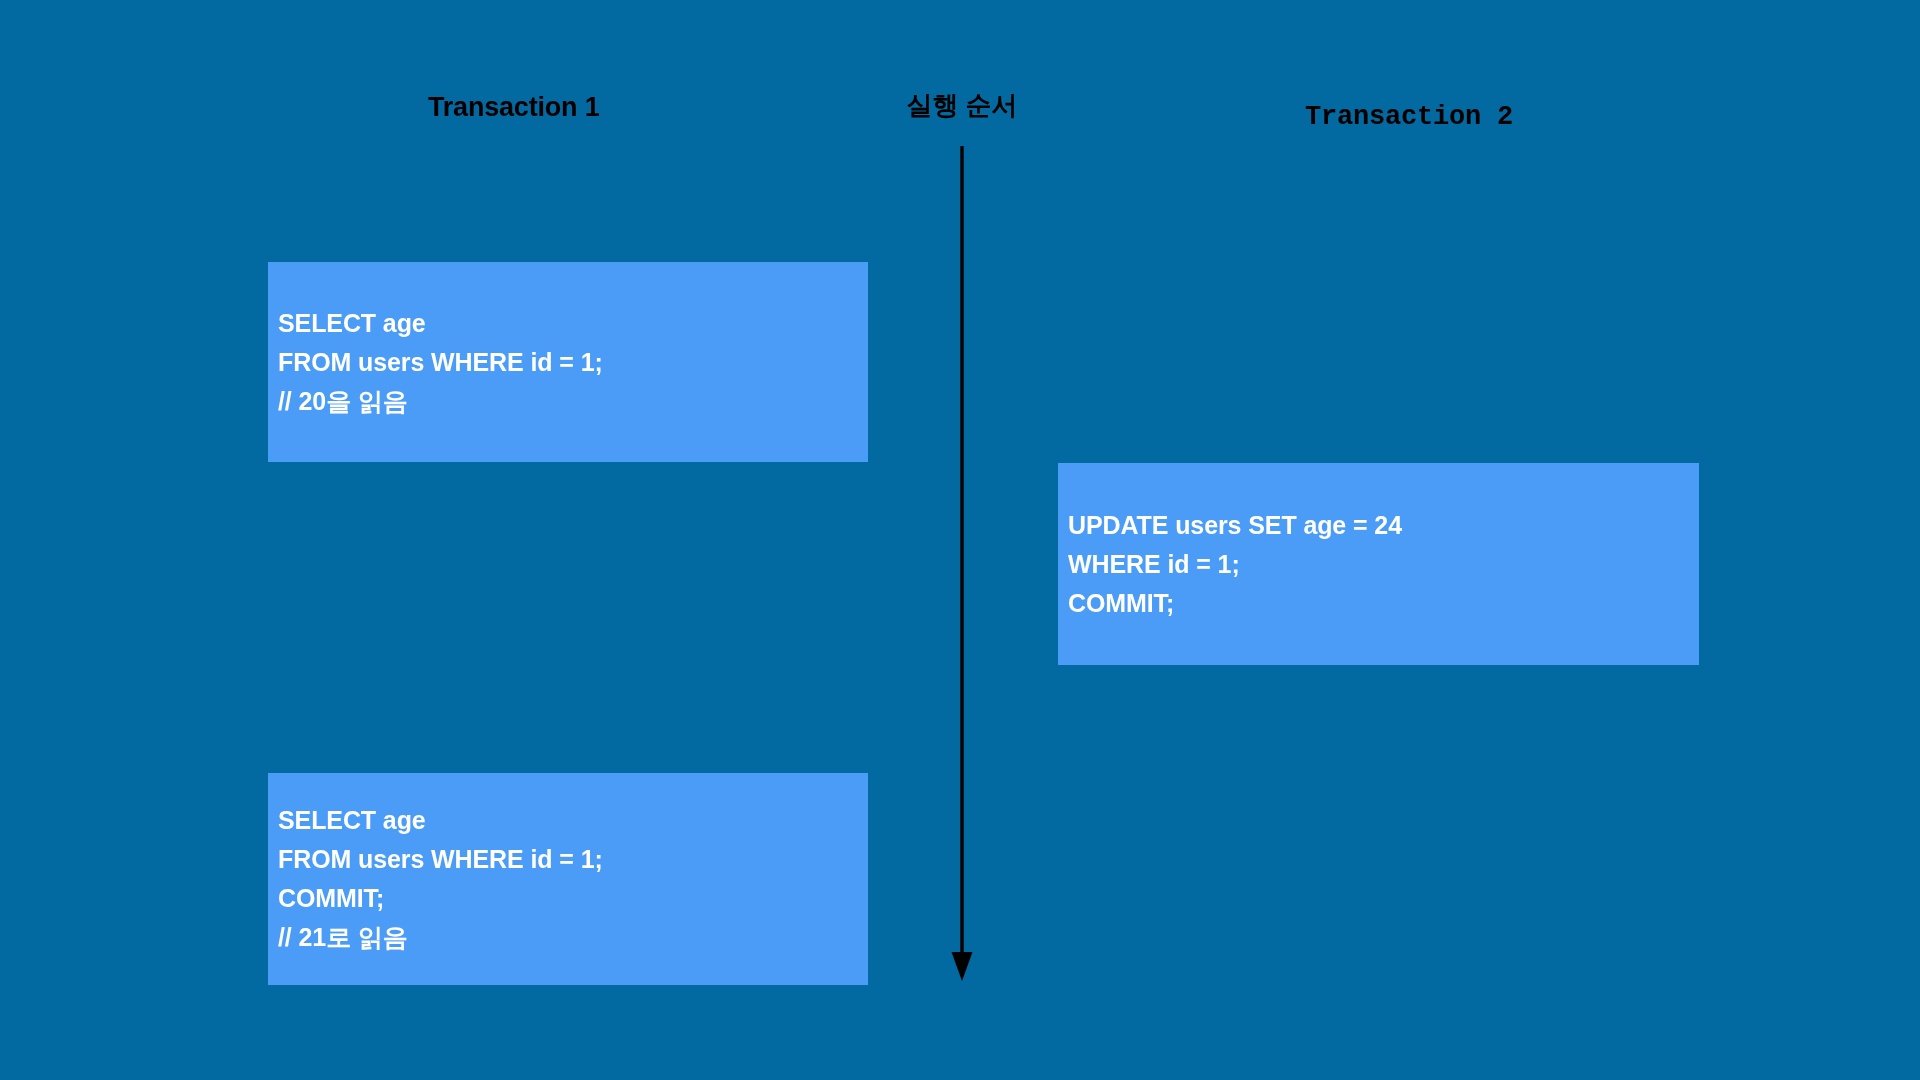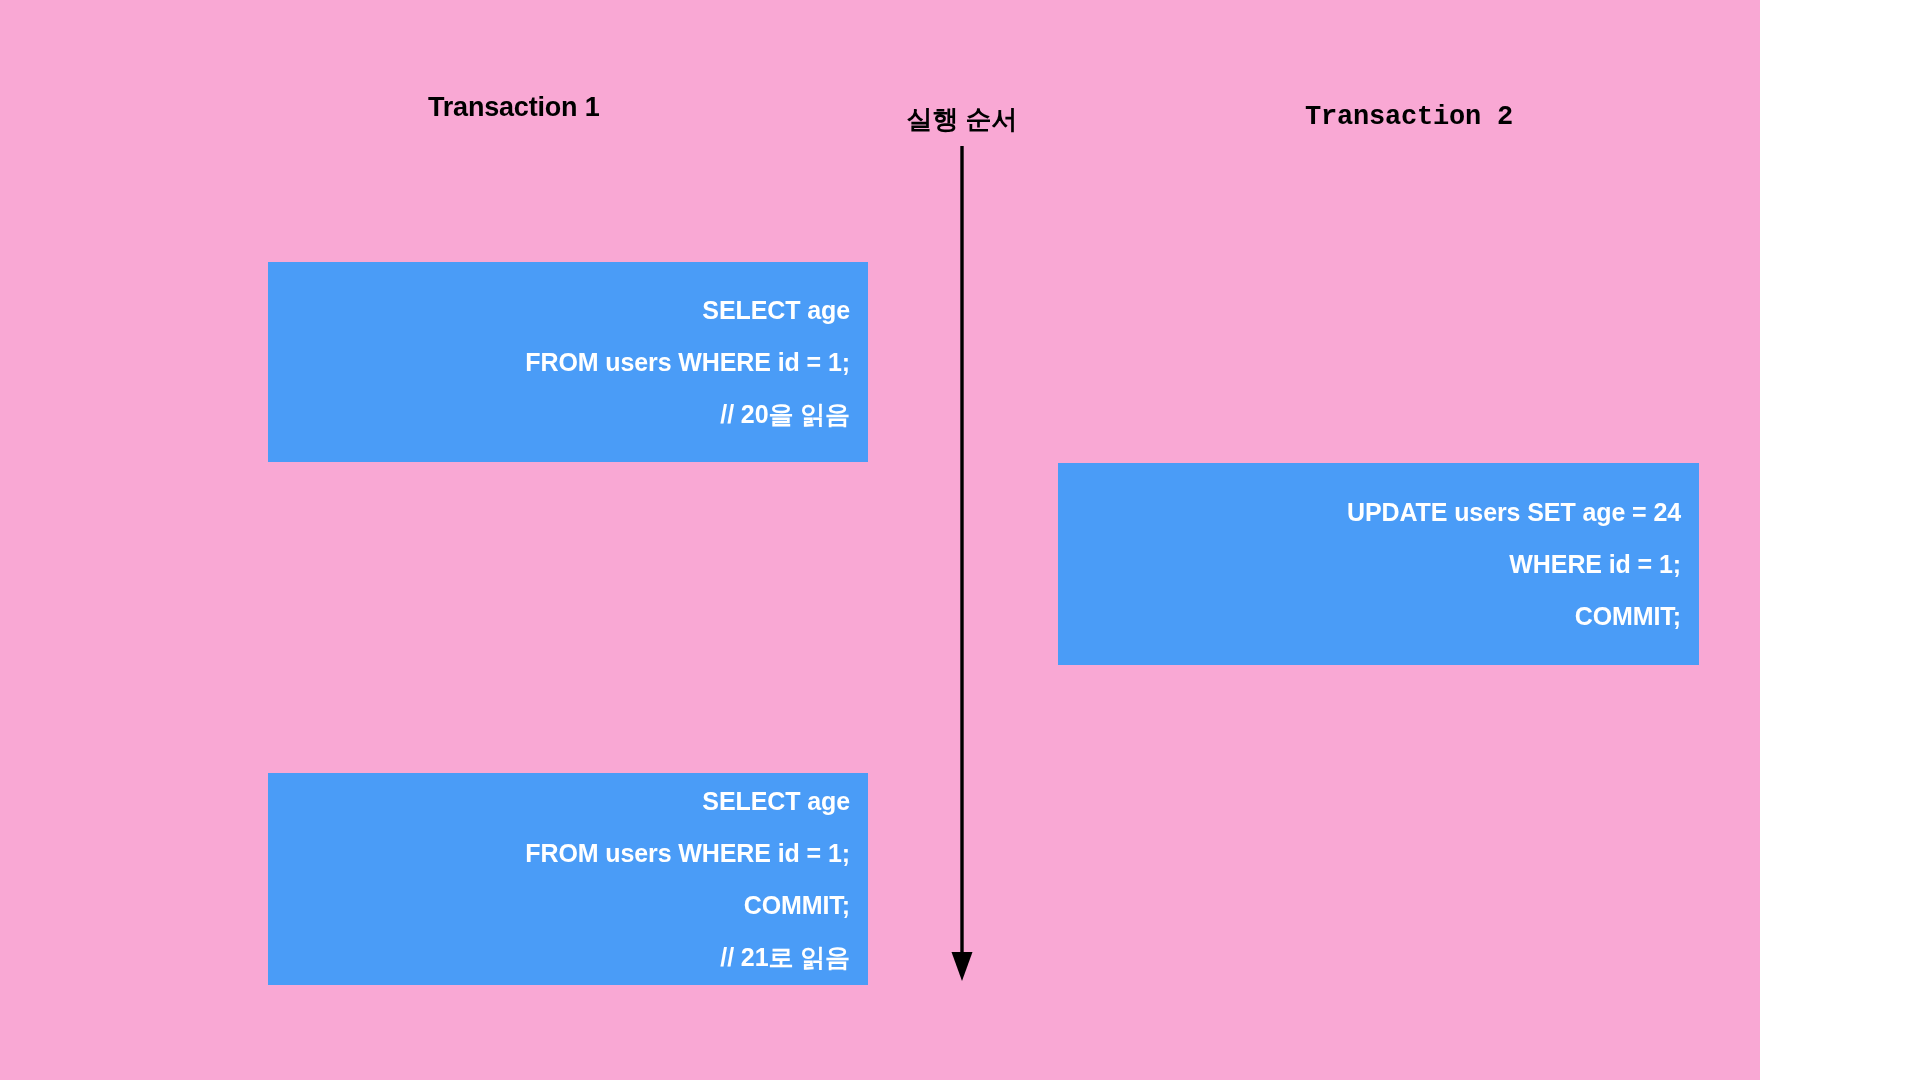--- a/index.html
+++ b/index.html
@@ -7,44 +7,44 @@
     margin: 0;
     padding: 0;
     background: #ffffff;
   }
   body {
     font-family: "Liberation Sans", "DejaVu Sans", sans-serif;
     -webkit-font-smoothing: antialiased;
   }
   #canvas {
     position: relative;
-    width: 1760px;
+    width: 1920px;
     height: 1080px;
-    background: #f9a8d4;
+    background: #0369a1;
     overflow: hidden;
   }
 
   
   .col-heading {
     position: absolute;
     font-size: 27px;
     font-weight: bold;
     color: #000000;
     white-space: nowrap;
     letter-spacing: -0.2px;
     line-height: 1;
   }
   #heading-t1 { left: 428px; top: 94px; }
   #heading-t2 { left: 1305px; top: 104px; font-family: Liberation Mono, monospace; }
 
   
   #timeline-label {
     position: absolute;
     left: 862px;
-    top: 106px;
+    top: 92px;
     width: 200px;
     text-align: center;
     font-size: 26px;
     font-weight: bold;
     color: #000000;
     white-space: nowrap;
     line-height: 1;
   }
 
   
@@ -57,27 +57,27 @@
     pointer-events: none;
   }
 
   
   .stmt-box {
     position: absolute;
     box-sizing: border-box;
     display: flex;
     align-items: center;
     justify-content: center;
-    text-align: right;
+    text-align: left;
     color: #ffffff;
     font-size: 25px;
     font-weight: bold;
-    line-height: 52px;
+    line-height: 39px;
     letter-spacing: -0.1px;
-    padding: 4px 18px;
+    padding: 4px 10px;
     white-space: pre-line;
   }
   #box-t1-read1 {
     left: 268px;  top: 262px;
     width: 600px; height: 200px;
   }
   #box-t2-update {
     left: 1058px; top: 463px;
     width: 641px; height: 202px;
   }

